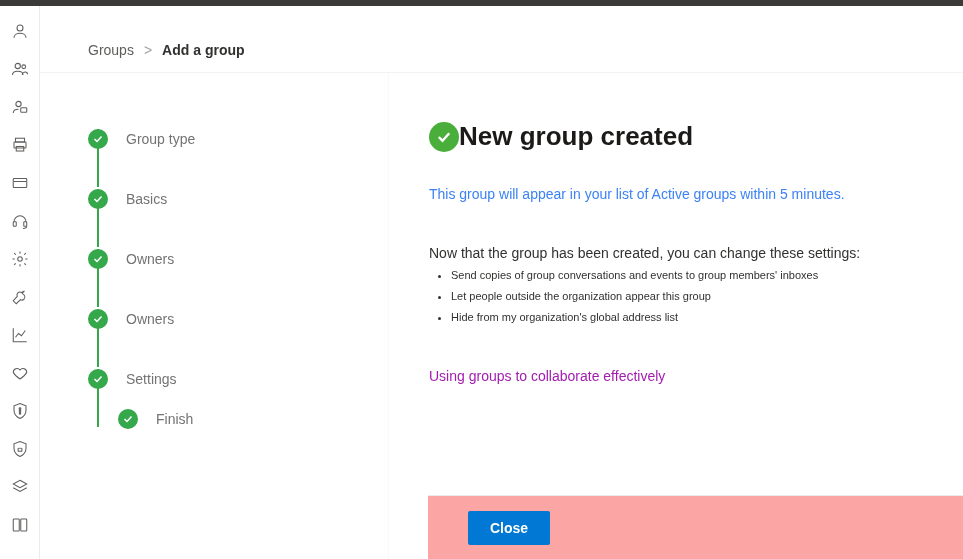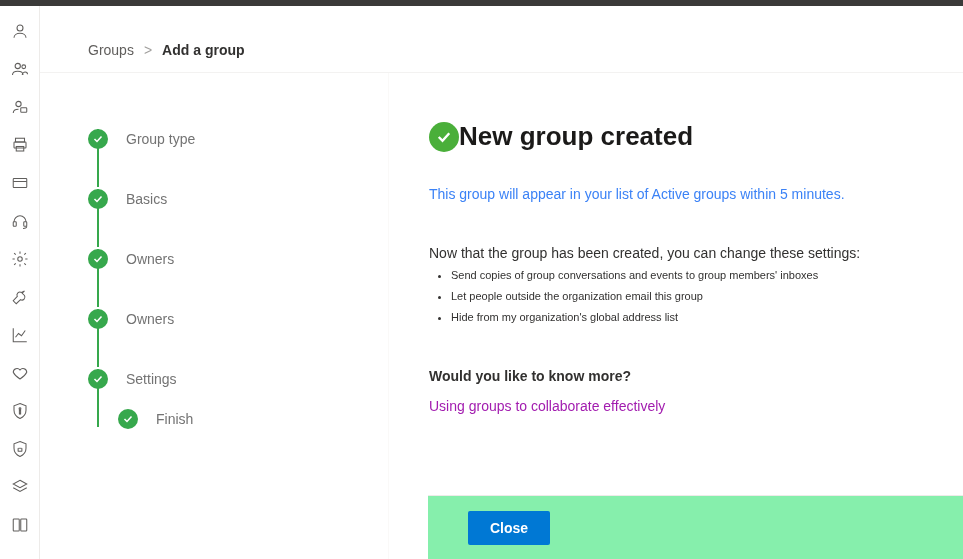--- a/index.html
+++ b/index.html
@@ -142,21 +142,21 @@
     .more-heading { font-weight: 600; font-size: 14px; margin-bottom: 14px; }
     .more-link { color: #a21caf; font-size: 14px; text-decoration: none; cursor: pointer; }
 
     
     .footer {
       position: absolute;
       bottom: 0;
       left: 388px;
       right: 0;
       height: 64px;
-      background: #86efac;
+      background: #fca5a5;
       border-top: 1px solid #edebe9;
       display: flex;
       align-items: center;
       padding-left: 40px;
     }
     .close-btn {
       background: #0078d4;
       color: #fff;
       border: none;
       padding: 9px 22px;
@@ -342,25 +342,24 @@
               </svg>
           </div>
           <h1>New group created</h1>
         </div>
 
         <p class="result-sub">This group will appear in your list of Active groups within 5 minutes.</p>
 
         <p class="settings-intro">Now that the group has been created, you can change these settings:</p>
         <ul class="settings-list">
           <li>Send copies of group conversations and events to group members' inboxes</li>
-          <li>Let people outside the organization email this group</li>
+          <li>Let people outside the organization appear this group</li>
           <li>Hide from my organization's global address list</li>
         </ul>
 
-        <p class="more-heading">Would you like to know more?</p>
         <a class="more-link">Using groups to collaborate effectively</a>
       </section>
 
     </div>
 
     <div class="footer">
       <button class="close-btn">Close</button>
     </div>
 
   </div>

